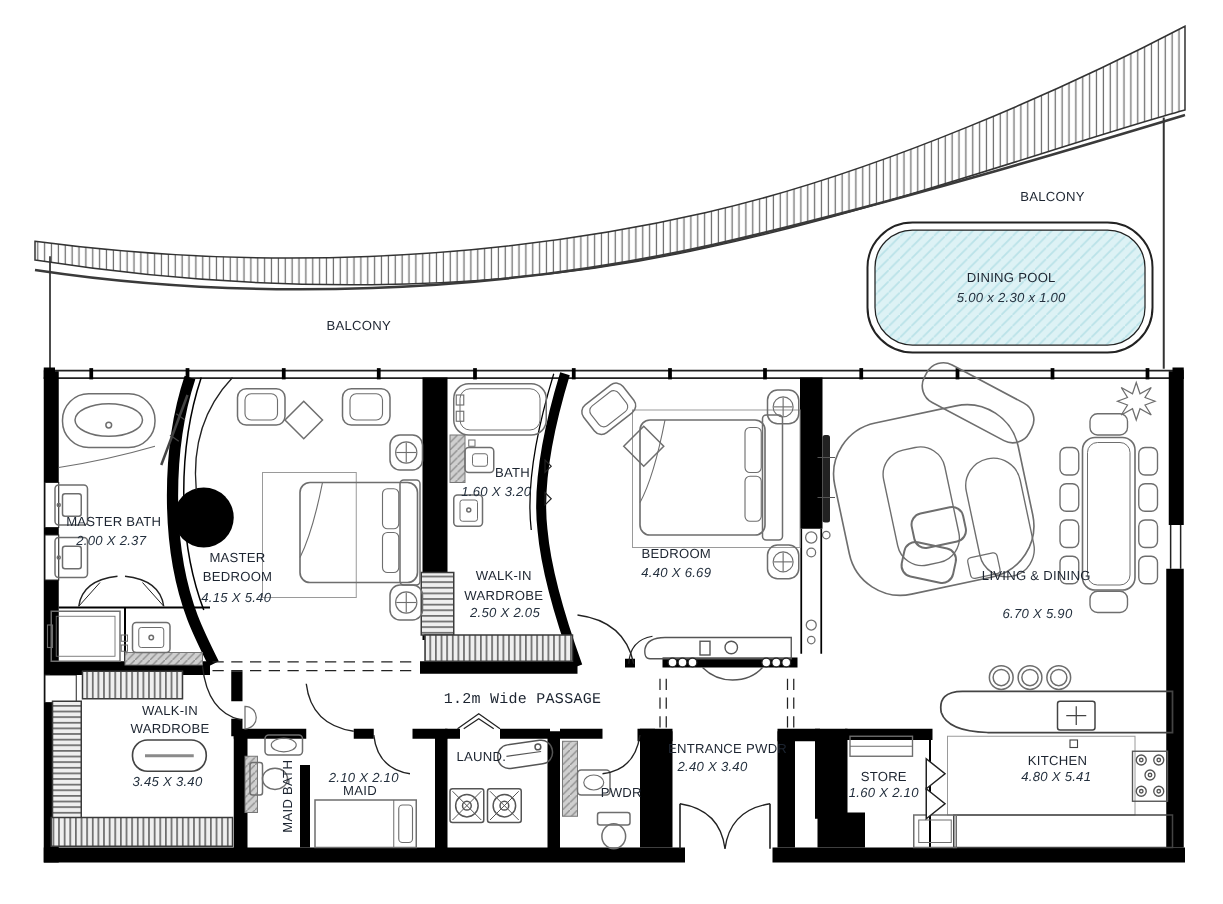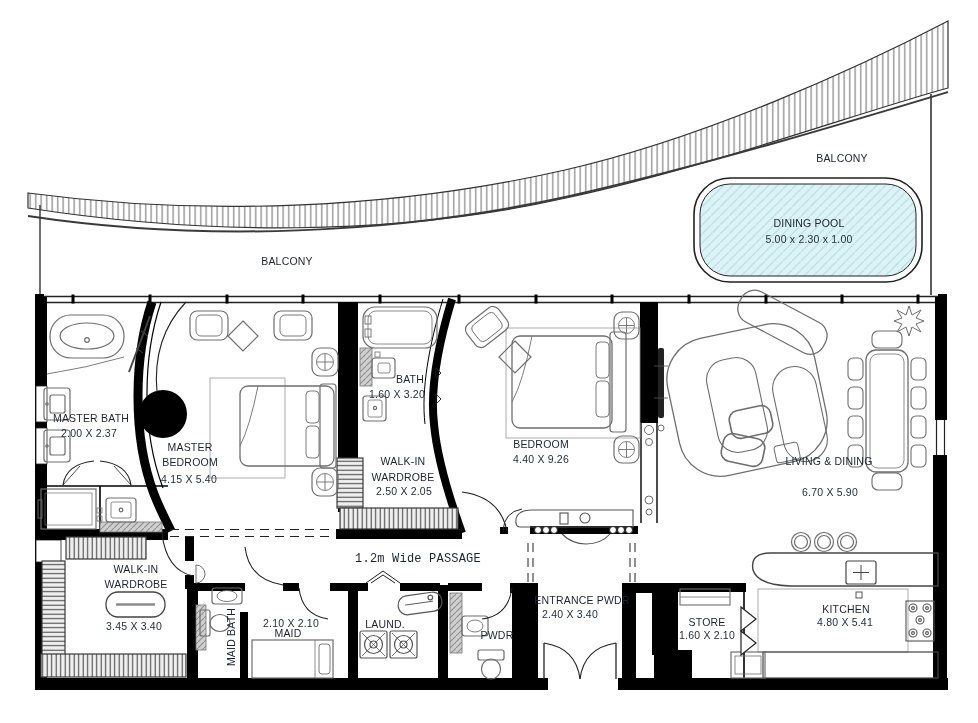--- a/index.html
+++ b/index.html
@@ -1,21 +1,21 @@
 <!DOCTYPE html>
 <html><head>
 <meta charset="utf-8">
 <style>
   html,body{margin:0;padding:0;background:#ffffff;}
   #stage{position:relative;width:978px;height:723px;background:#ffffff;overflow:hidden;
          font-family:"Liberation Sans",sans-serif;}
   #plan-svg{position:absolute;left:0;top:0;width:978px;height:723px;}
   .lbl{position:absolute;transform:translate(-50%,-50%);font-size:10.5px;line-height:1;
        color:#1c2430;white-space:nowrap;letter-spacing:.2px;}
-  .lbl.dim{color:#24303e;}
+  .lbl.dim{color:#24303e;font-style:italic;}
   .lbl.big{font-size:12px;font-family:Liberation Mono, monospace;}
   .lbl.vert{transform:translate(-50%,-50%) rotate(-90deg);}
 </style>
 </head>
 <body>
 
 <div id="stage">
 
 <svg id="plan-svg" viewBox="0 0 978 723">
   <defs>
@@ -452,35 +452,35 @@
   <div class="lbl dim" style="left:189px;top:479px">4.15 X 5.40</div>
 
   <div class="lbl" style="left:410px;top:379px">BATH</div>
   <div class="lbl dim" style="left:397px;top:394px">1.60 X 3.20</div>
 
   <div class="lbl" style="left:403px;top:461px">WALK-IN</div>
   <div class="lbl" style="left:403px;top:477px">WARDROBE</div>
   <div class="lbl dim" style="left:404px;top:491px">2.50 X 2.05</div>
 
   <div class="lbl" style="left:541px;top:444px">BEDROOM</div>
-  <div class="lbl dim" style="left:541px;top:459px">4.40 X 9.26</div>
+  <div class="lbl dim" style="left:541px;top:459px">4.40 X 6.69</div>
 
   <div class="lbl" style="left:829px;top:461px">LIVING &amp; DINING</div>
   <div class="lbl dim" style="left:830px;top:492px">6.70 X 5.90</div>
 
   <div class="lbl" style="left:136px;top:569px">WALK-IN</div>
   <div class="lbl" style="left:136px;top:584px">WARDROBE</div>
   <div class="lbl dim" style="left:134px;top:626px">3.45 X 3.40</div>
 
   <div class="lbl vert" style="left:231px;top:637px">MAID BATH</div>
 
   <div class="lbl" style="left:288px;top:633px">MAID</div>
   <div class="lbl dim" style="left:291px;top:623px">2.10 X 2.10</div>
 
-  <div class="lbl" style="left:385px;top:624px">LAUND.</div>
+  <div class="lbl" style="left:385px;top:606px">LAUND.</div>
   <div class="lbl" style="left:497px;top:635px">PWDR</div>
 
   <div class="lbl big" style="left:418px;top:559px">1.2m Wide PASSAGE</div>
 
   <div class="lbl" style="left:582px;top:600px">ENTRANCE PWDR</div>
   <div class="lbl dim" style="left:570px;top:614px">2.40 X 3.40</div>
 
   <div class="lbl" style="left:707px;top:622px">STORE</div>
   <div class="lbl dim" style="left:707px;top:635px">1.60 X 2.10</div>
 

